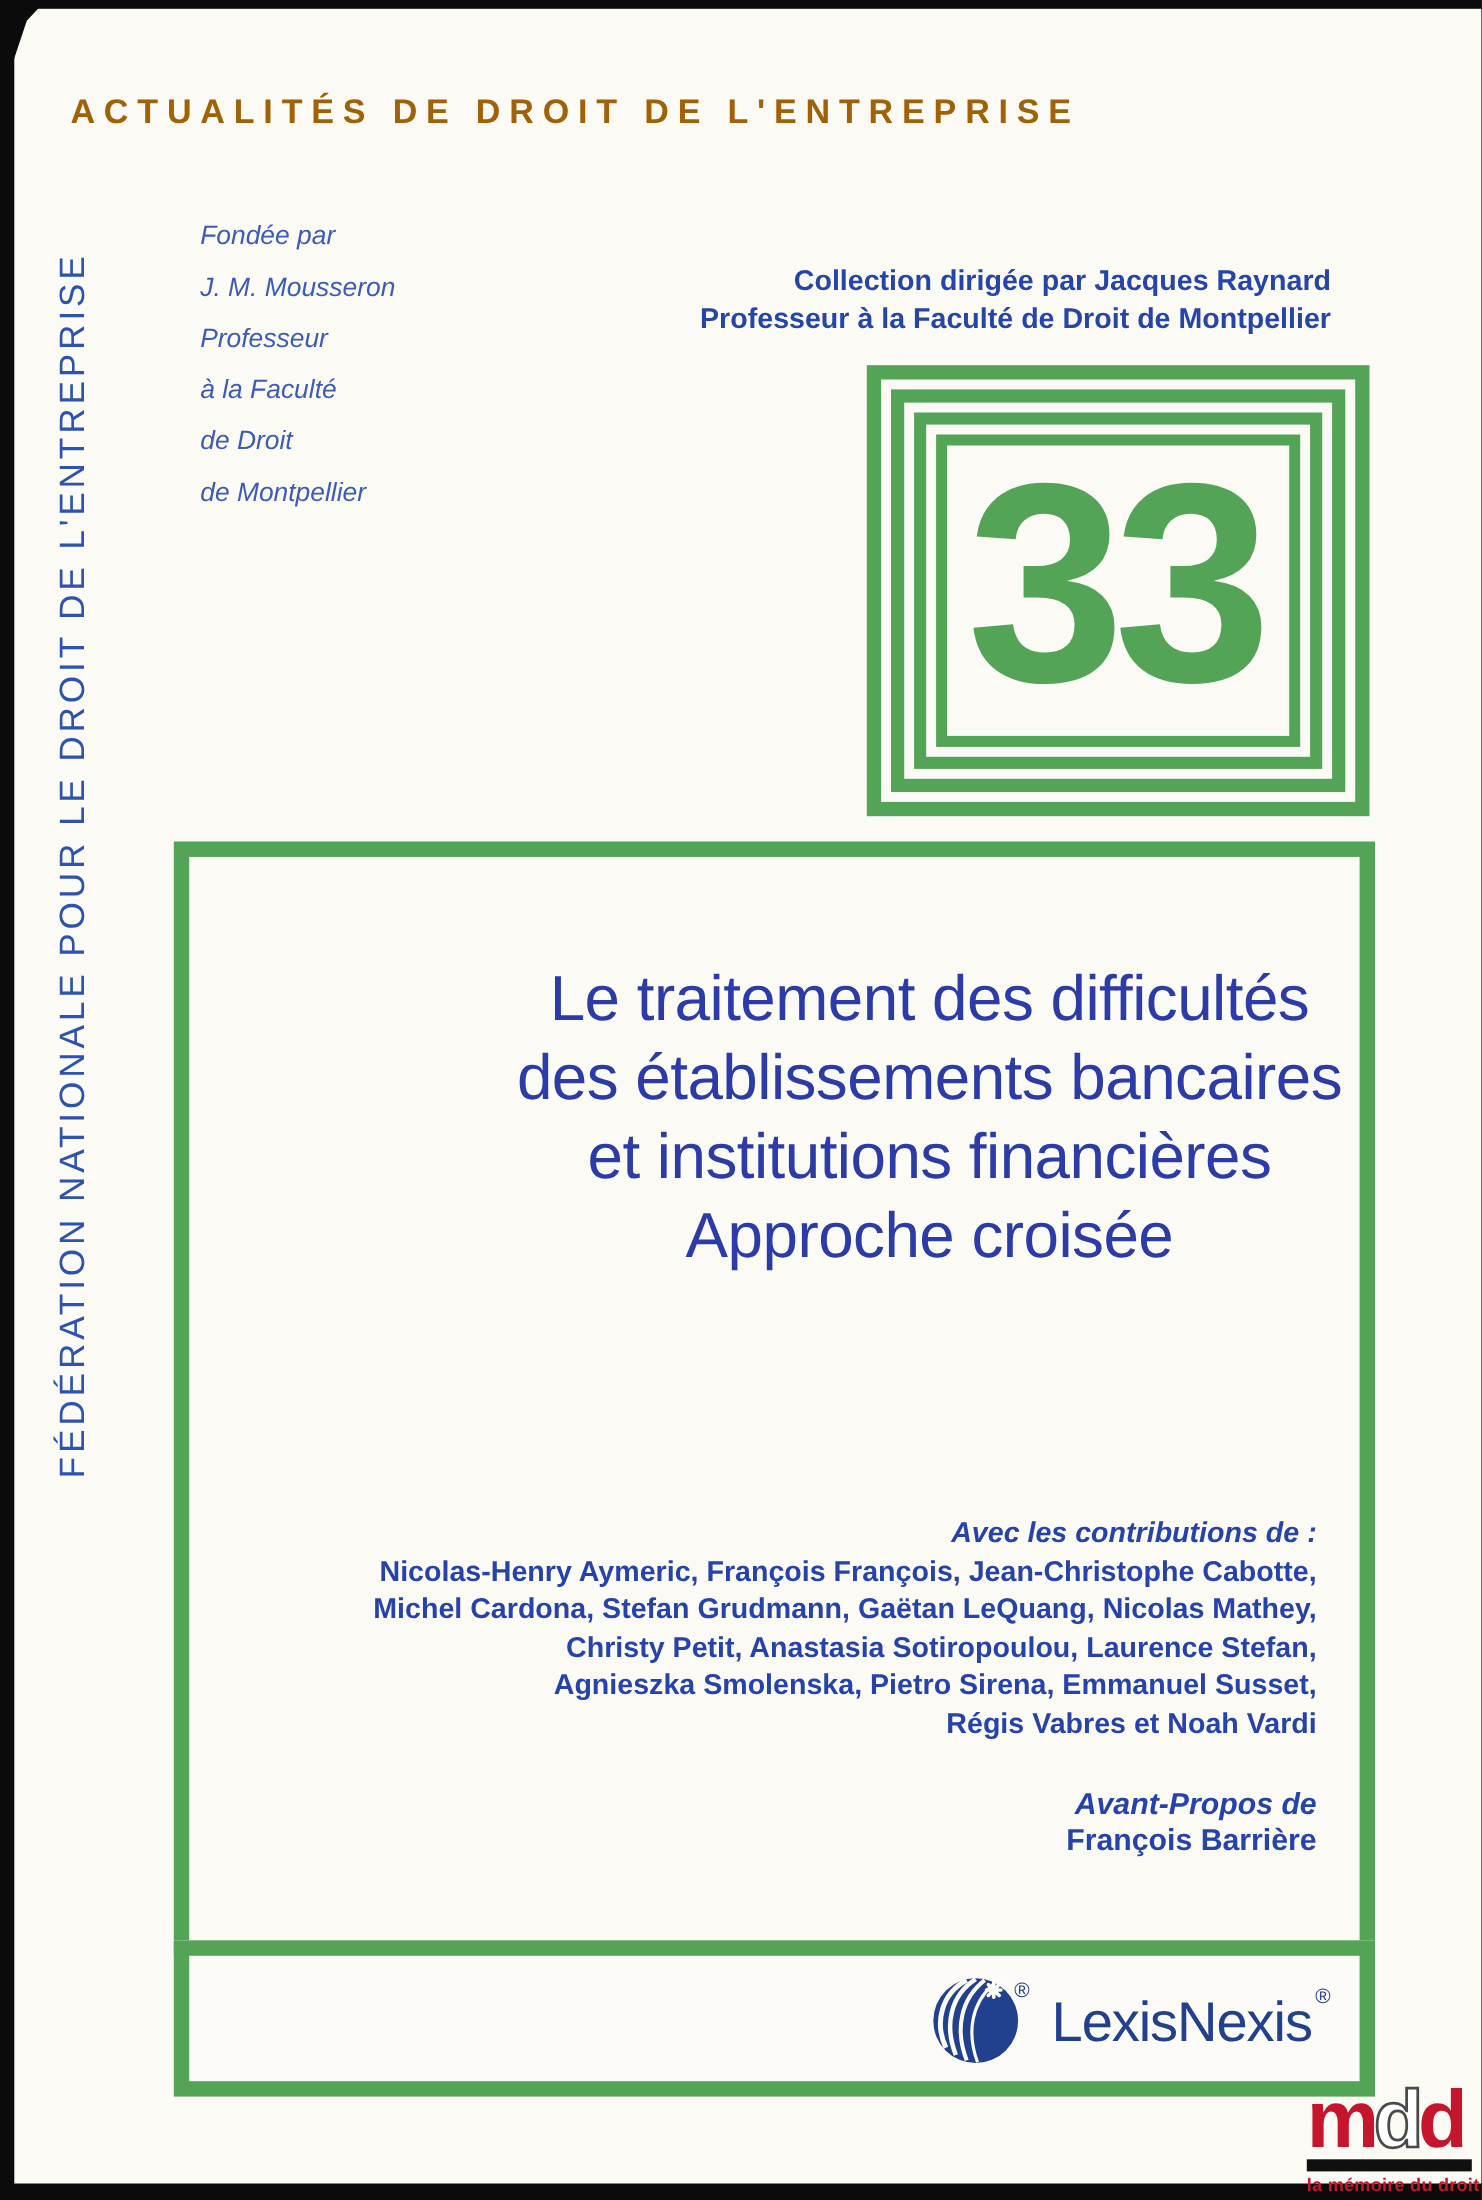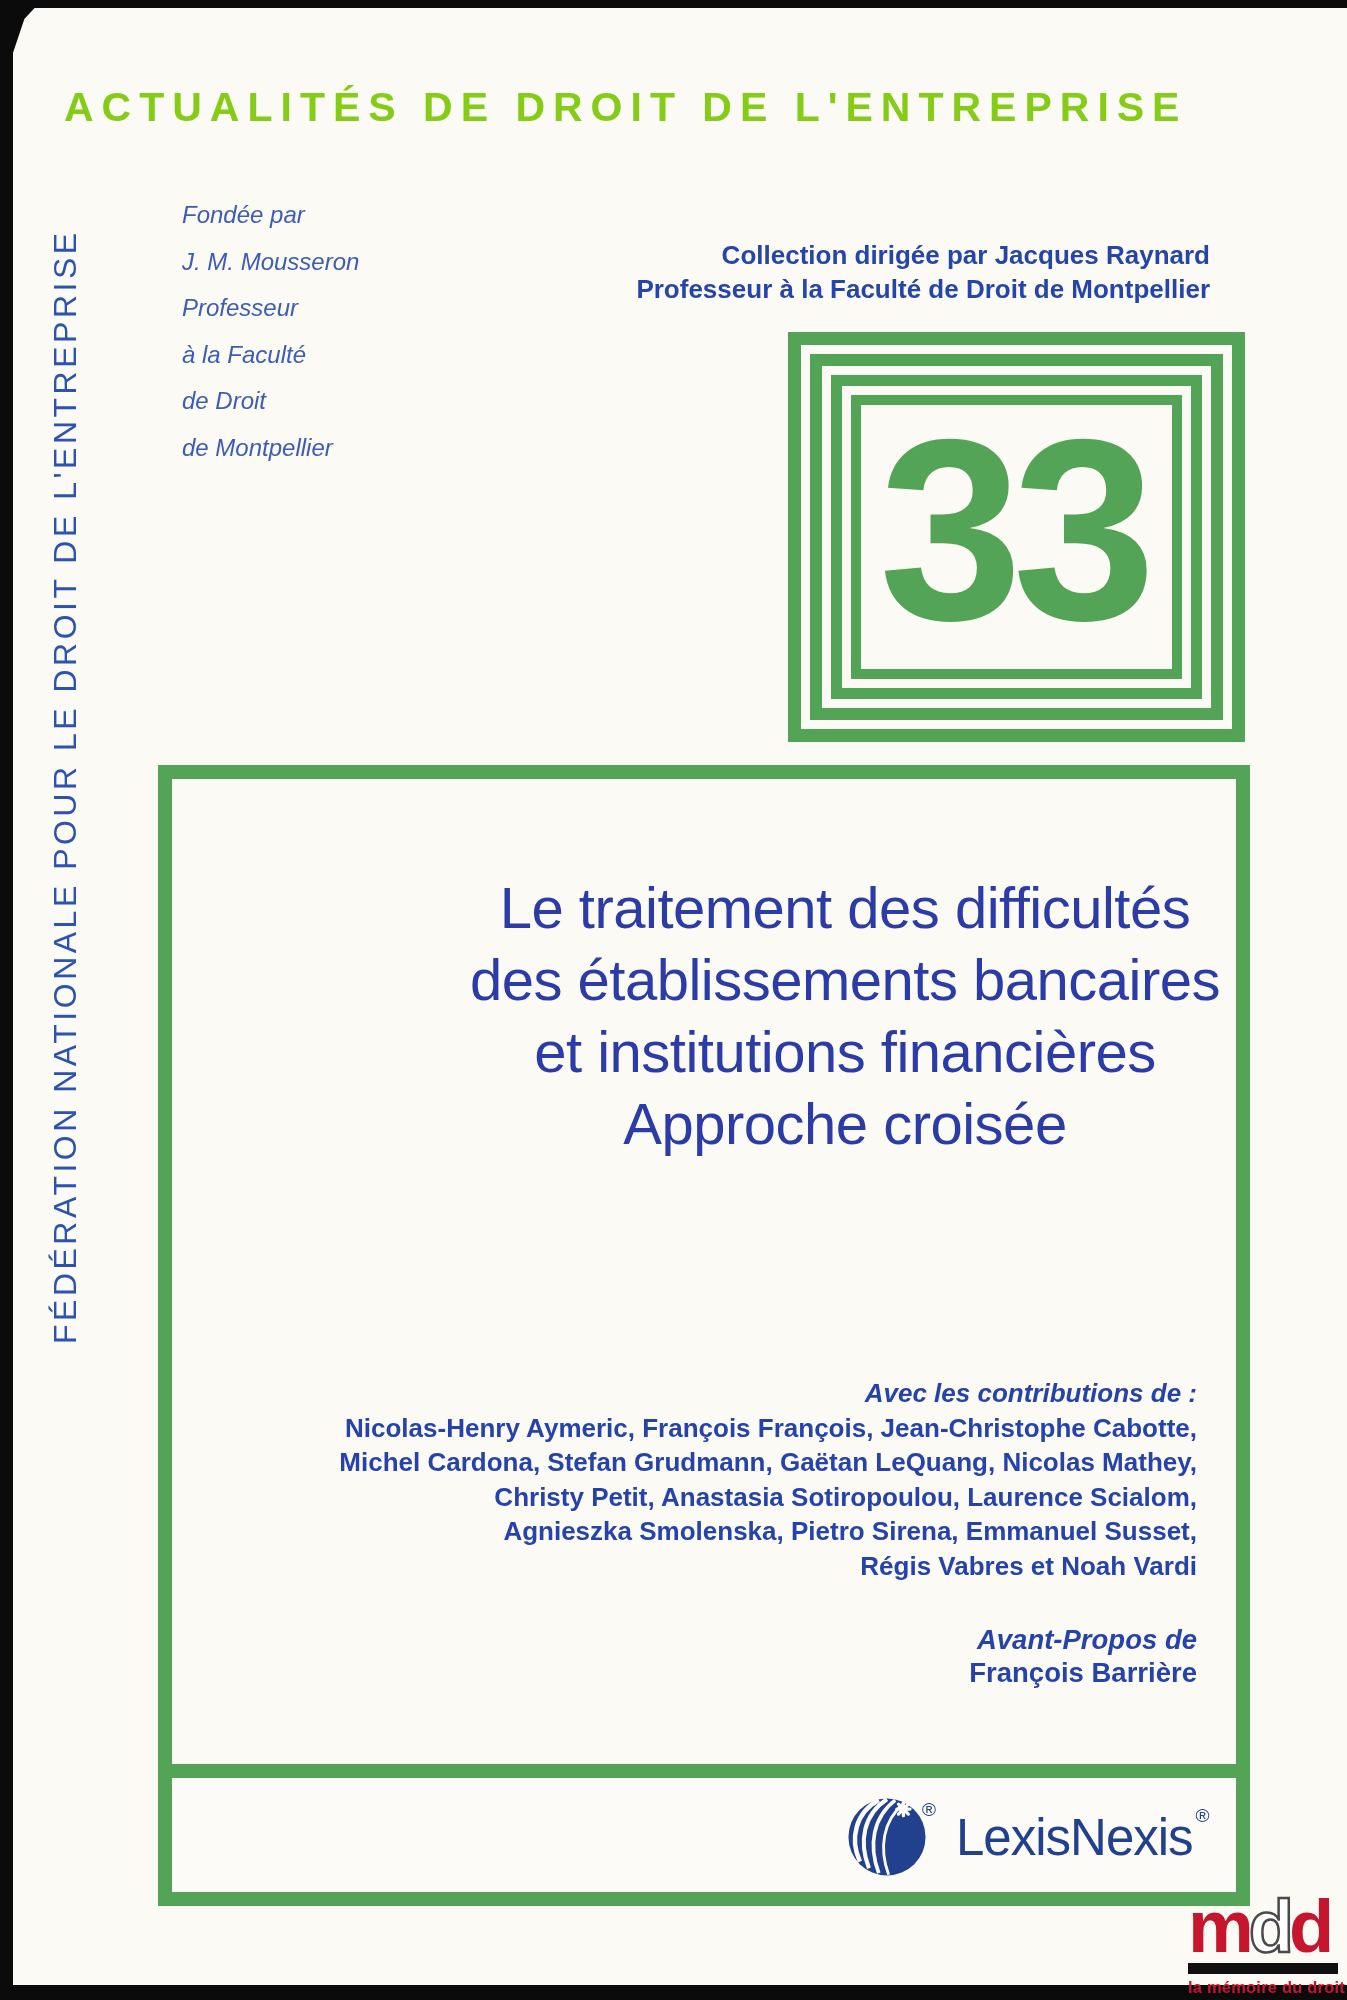--- a/index.html
+++ b/index.html
@@ -12,22 +12,22 @@
     position:absolute;left:13px;top:8px;right:0;bottom:15px;
     background:#fbfaf5;
   }
   .corner-notch{
     position:absolute;left:0;top:0;width:42px;height:54px;background:#0b0b0b;
     clip-path:polygon(0 0,100% 0,58% 35%,30% 100%,0 100%);
   }
   
   .banner{
     position:absolute;left:64px;top:84px;
-    font-size:41px;font-weight:bold;letter-spacing:8px;
-    color:#84cc16;white-space:nowrap;
+    font-size:31px;font-weight:bold;letter-spacing:8px;
+    color:#a16207;white-space:nowrap;
   }
   
   .spine{
     position:absolute;left:47px;top:1344px;
     transform:rotate(-90deg);transform-origin:0 0;
     font-size:32px;letter-spacing:3.5px;color:#2d53b0;
     white-space:nowrap;font-weight:400;
   }
   
   .founder{
@@ -146,21 +146,21 @@
     <div>Le traitement des difficultés</div>
     <div>des établissements bancaires</div>
     <div>et institutions financières</div>
     <div>Approche croisée</div>
   </div>
 
   <div class="contributors">
     <div class="contrib-heading">Avec les contributions de :</div>
     <div>Nicolas-Henry Aymeric, François François, Jean-Christophe Cabotte,</div>
     <div>Michel Cardona, Stefan Grudmann, Gaëtan LeQuang, Nicolas Mathey,</div>
-    <div>Christy Petit, Anastasia Sotiropoulou, Laurence Scialom,</div>
+    <div>Christy Petit, Anastasia Sotiropoulou, Laurence Stefan,</div>
     <div>Agnieszka Smolenska, Pietro Sirena, Emmanuel Susset,</div>
     <div>Régis Vabres et Noah Vardi</div>
   </div>
 
   <div class="foreword">
     <div class="foreword-label">Avant-Propos de</div>
     <div>François Barrière</div>
   </div>
 
   <div class="publisher-box"></div>

